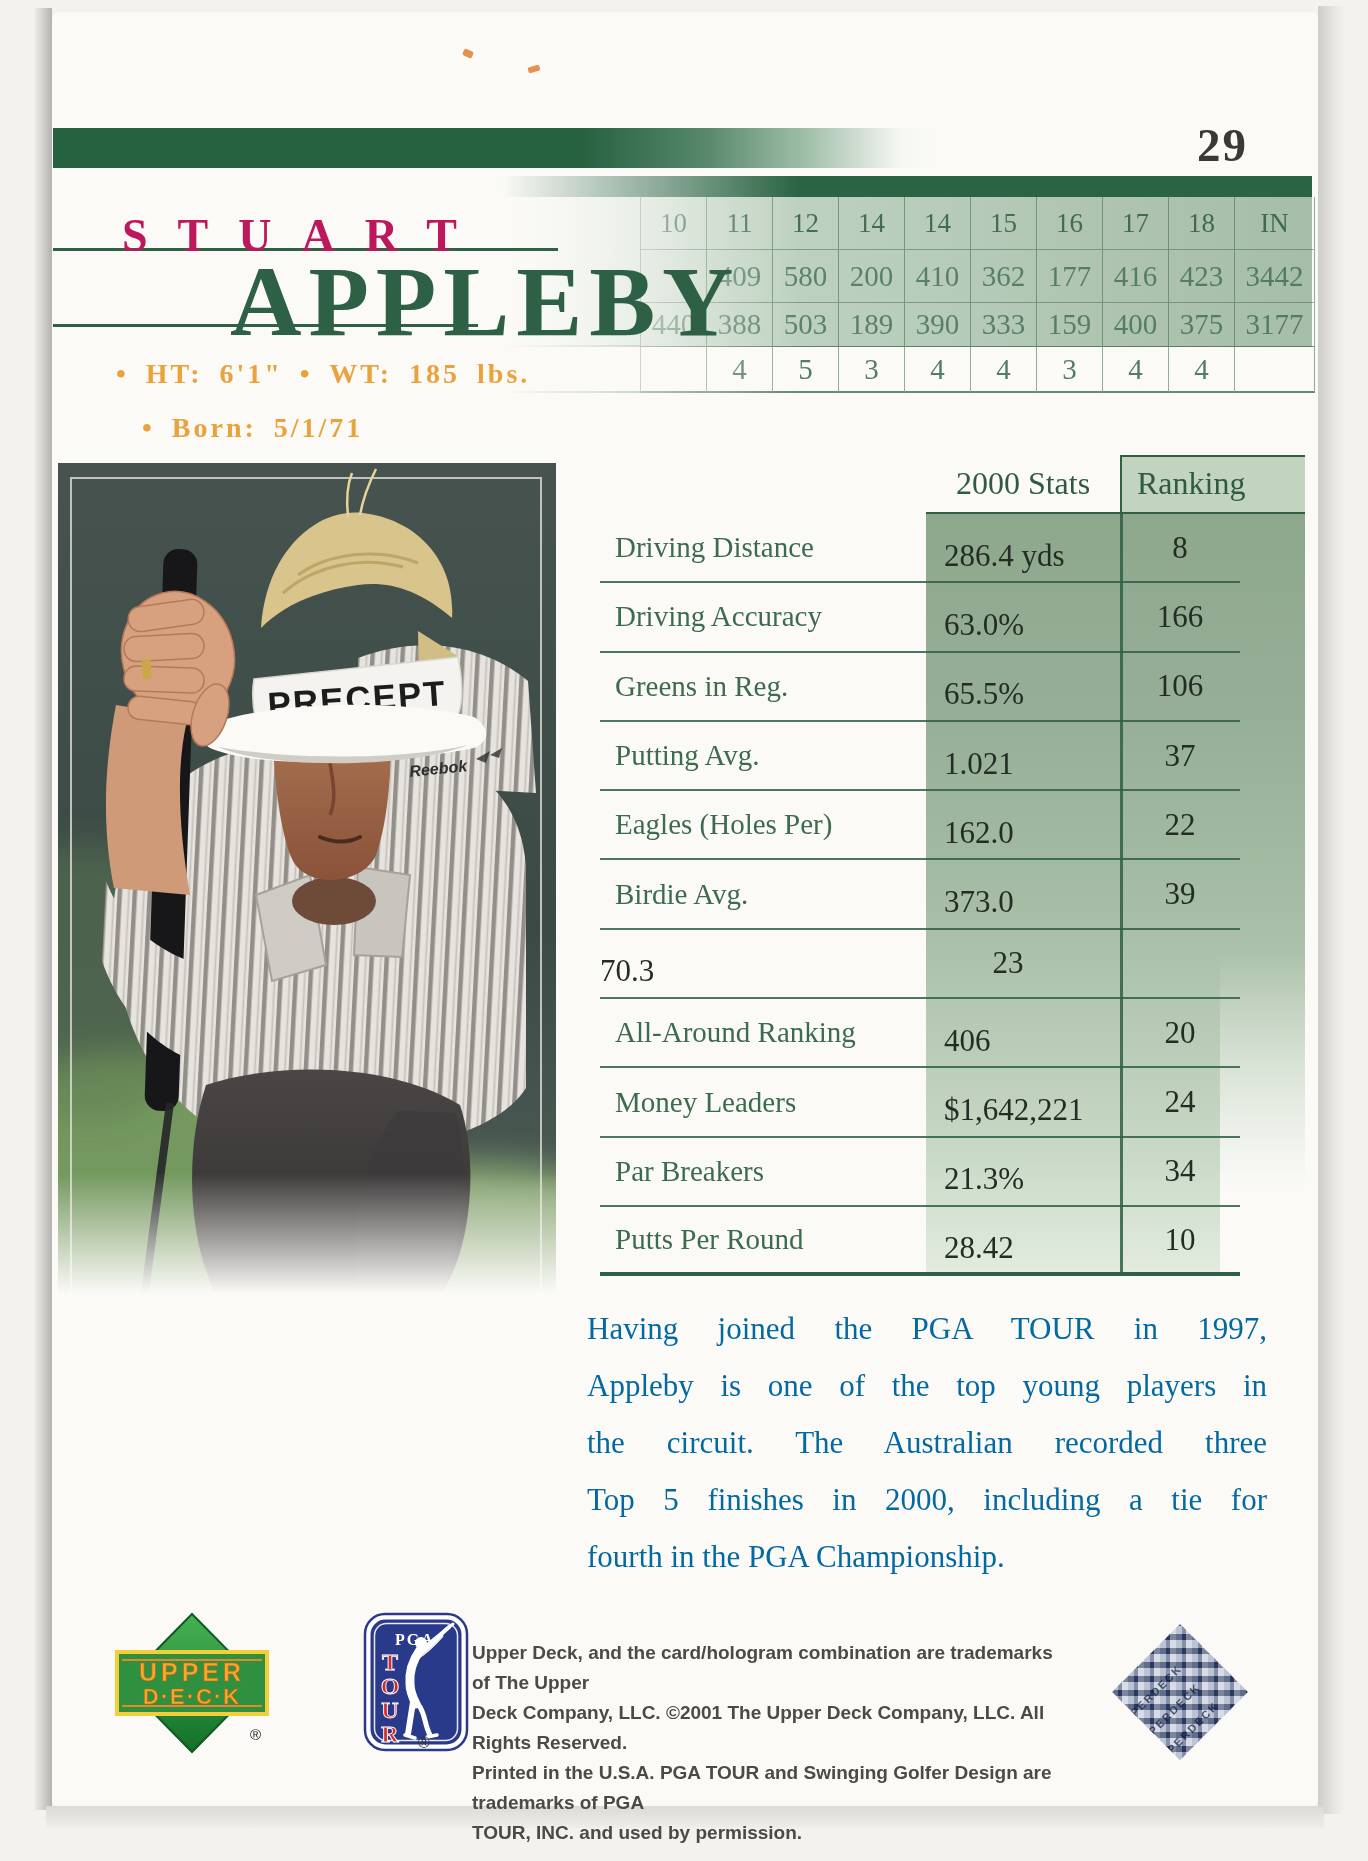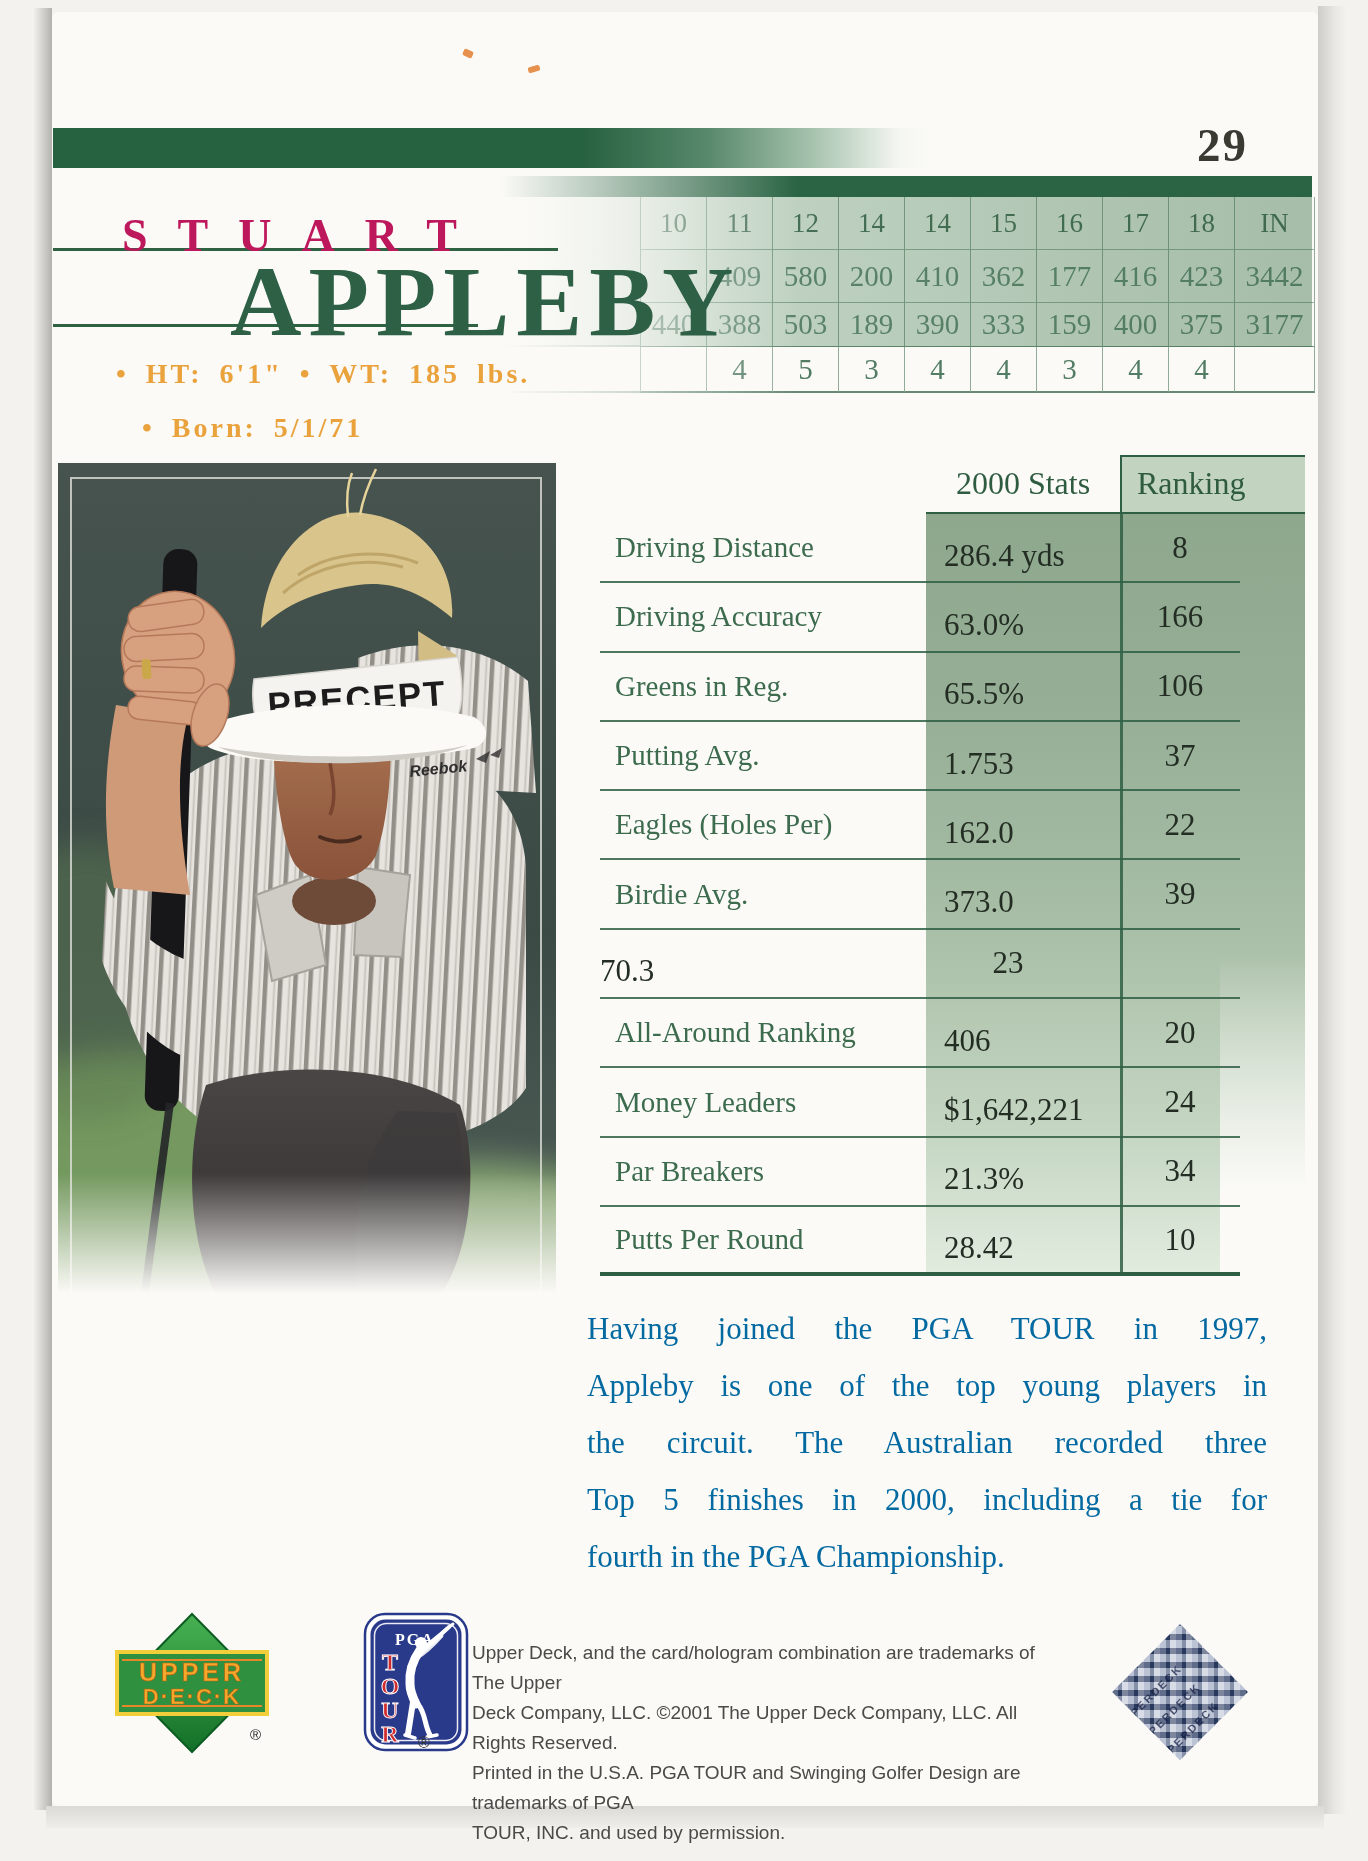--- a/index.html
+++ b/index.html
@@ -60,21 +60,21 @@
   .stat-row:last-child{border-bottom:4px solid #2f5f44;}
   .stat-label{width:329px;padding-left:15px;font-size:29px;color:#3c6b4e;}
   .stat-value{width:176px;font-size:31px;color:#232d23;margin-top:16px;}
   .stat-rank{flex:1;text-align:center;font-size:31px;color:#232d23;}
   
   #bio{left:565px;top:1300px;width:680px;font-size:31px;color:#0369a1;margin-left:22px;}
   #bio .bio-line{line-height:57px;text-align:justify;text-align-last:justify;white-space:normal;}
   #bio .bio-line:last-child{text-align-last:left;}
   
   #legal{left:472px;top:1638px;width:598px;font-family:"Liberation Sans",sans-serif;
-         font-size:19px;line-height:30px;color:#4b4a47;}
+         font-size:19px;line-height:30px;color:#4b4a47;font-weight:bold;}
   .reg-mark{font-family:"Liberation Sans",sans-serif;font-size:16px;color:#333;}
   #hologram{left:1132px;top:1644px;width:96px;height:96px;transform:rotate(45deg);overflow:hidden;
             background:repeating-linear-gradient(45deg,#8e9cb8 0 6px,#35476f 6px 10px,#bcc5d6 10px 16px);}
   #hologram .holo-overlay{position:absolute;inset:0;
             background:repeating-linear-gradient(-45deg,rgba(255,255,255,.4) 0 8px,rgba(22,32,64,.38) 8px 14px);}
   #hologram .holo-text{position:absolute;left:-14px;top:8px;width:140px;font-family:"Liberation Sans",sans-serif;
             font-size:11px;font-weight:700;color:rgba(24,34,70,.75);letter-spacing:2px;line-height:26px;transform:rotate(-90deg);}
 </style>
 </head>
 <body>
@@ -252,21 +252,21 @@
           <div class="stat-value">63.0%</div>
           <div class="stat-rank">166</div>
         </div>
         <div class="stat-row">
           <div class="stat-label">Greens in Reg.</div>
           <div class="stat-value">65.5%</div>
           <div class="stat-rank">106</div>
         </div>
         <div class="stat-row">
           <div class="stat-label">Putting Avg.</div>
-          <div class="stat-value">1.753</div>
+          <div class="stat-value">1.021</div>
           <div class="stat-rank">37</div>
         </div>
         <div class="stat-row">
           <div class="stat-label">Eagles (Holes Per)</div>
           <div class="stat-value">162.0</div>
           <div class="stat-rank">22</div>
         </div>
         <div class="stat-row">
           <div class="stat-label">Birdie Avg.</div>
           <div class="stat-value">373.0</div>

